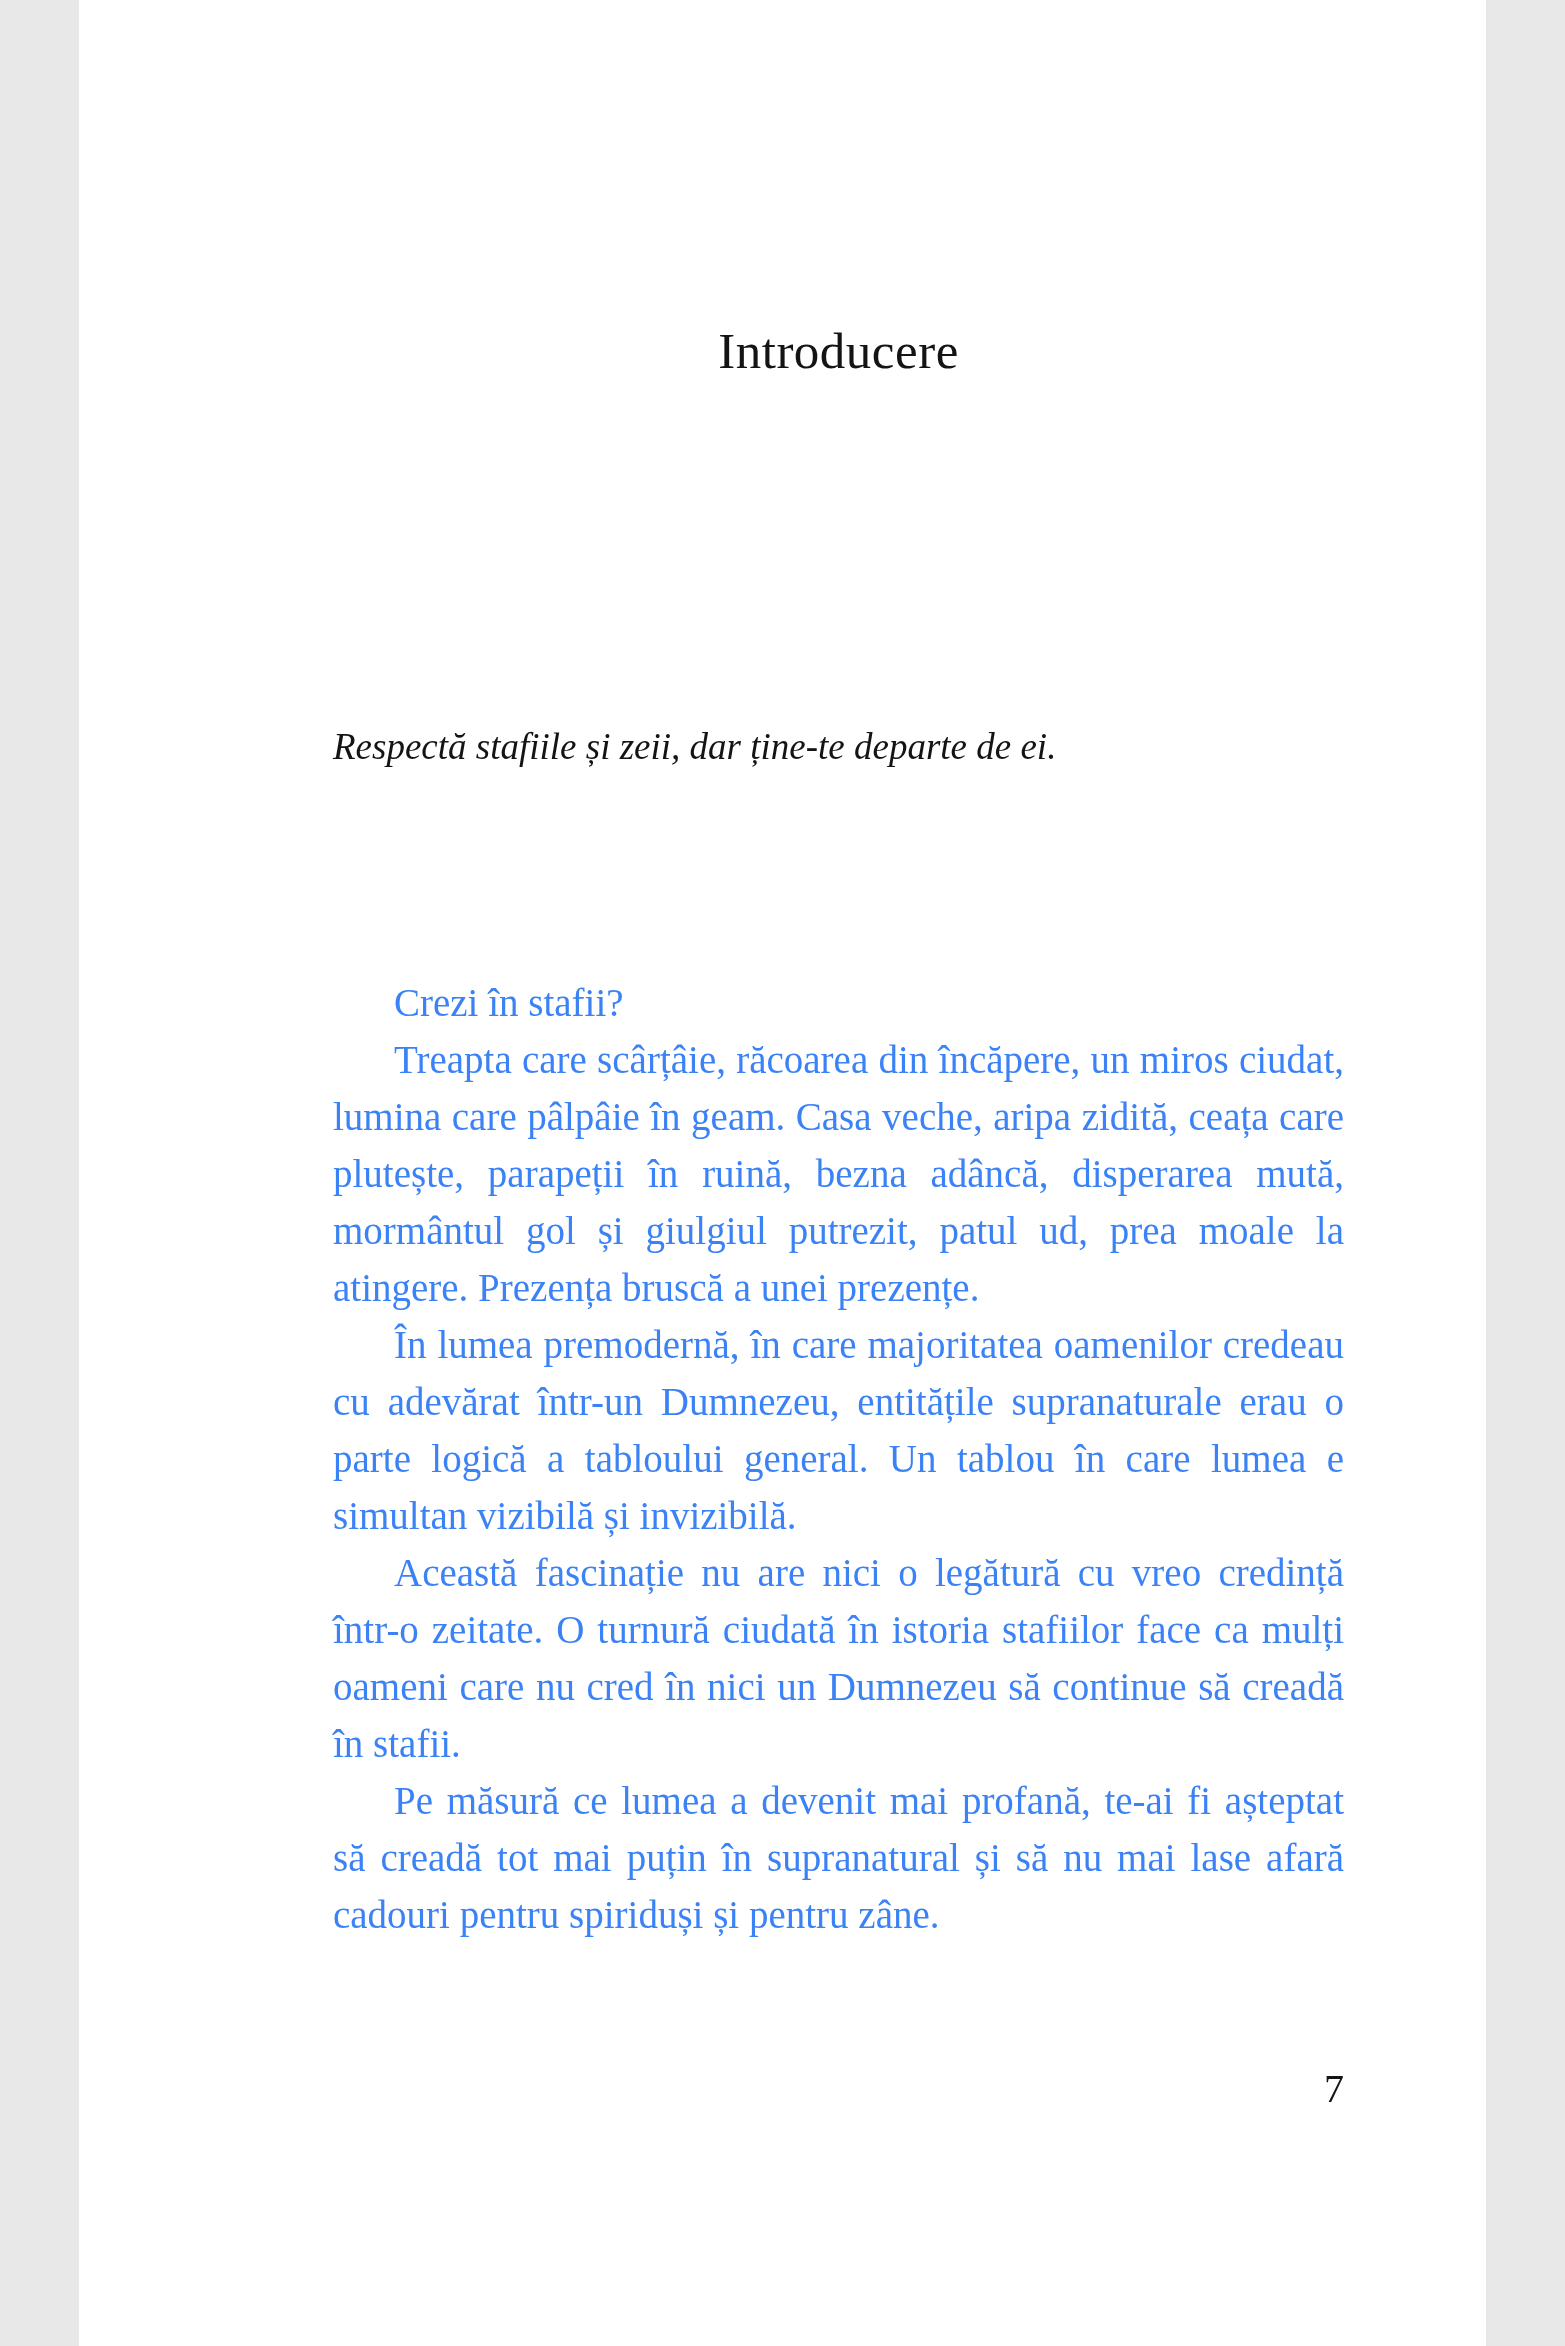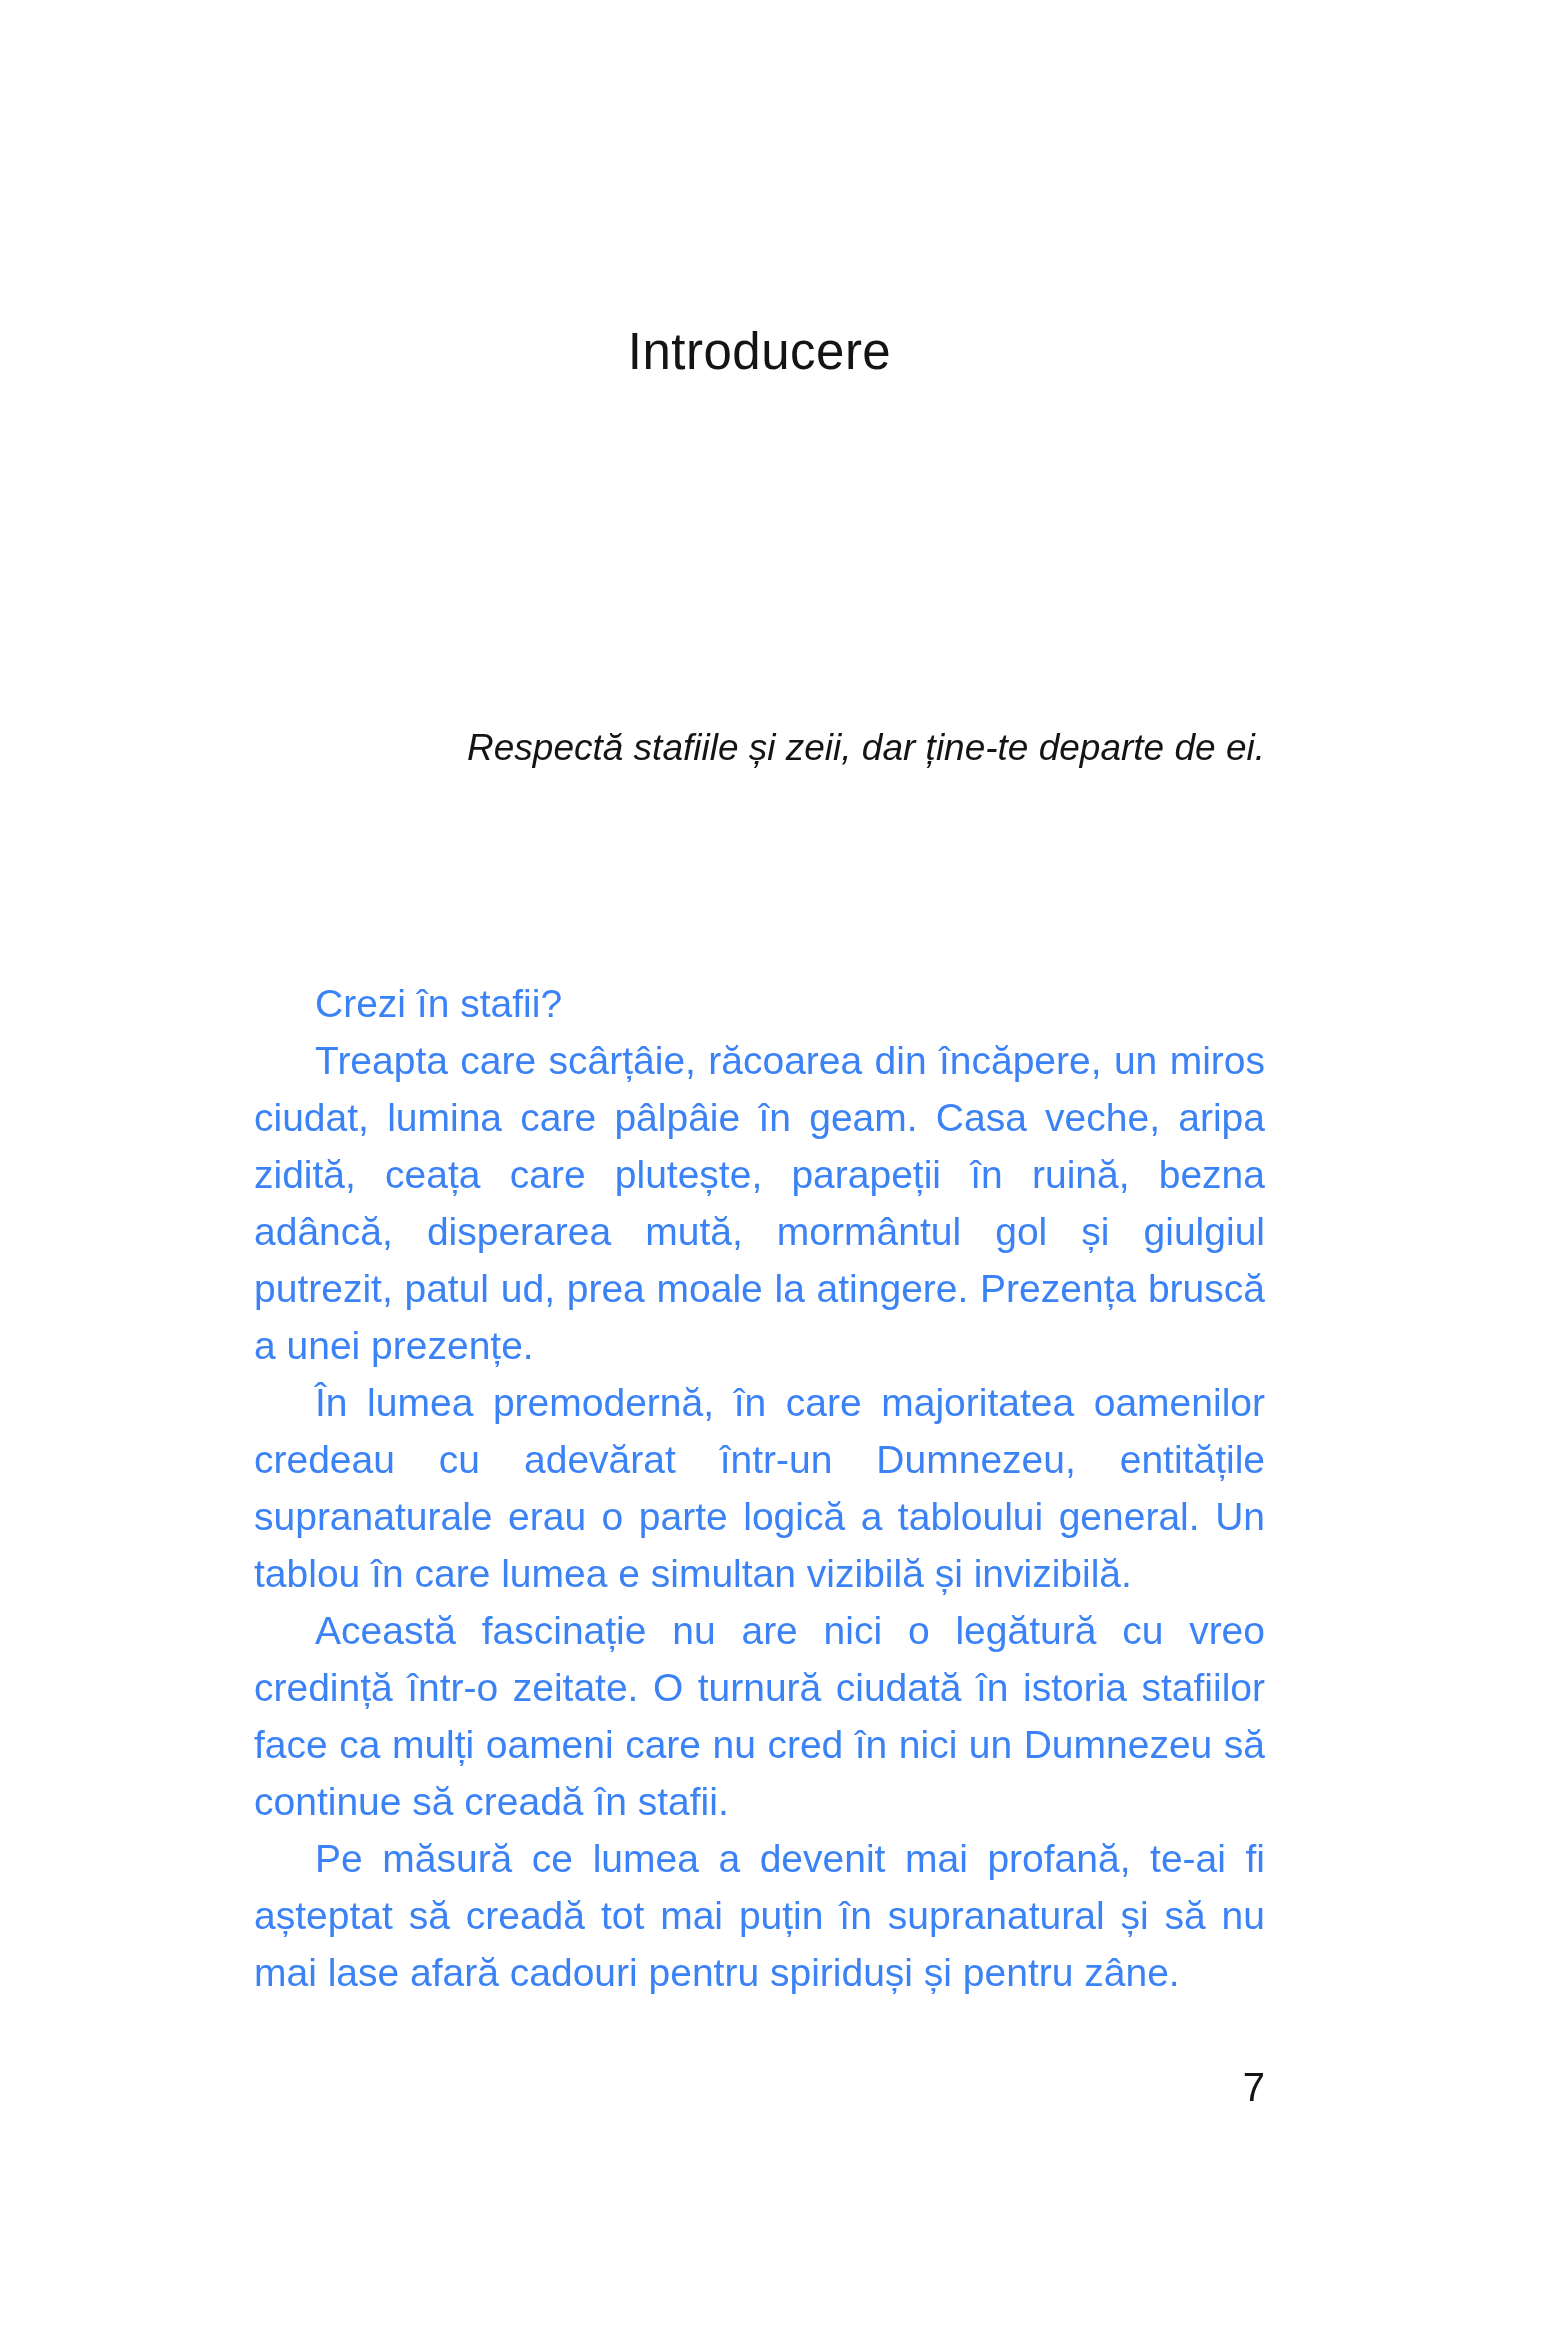--- a/index.html
+++ b/index.html
@@ -2,45 +2,44 @@
 <html lang="ro" style="font-size:15px"><head>
 <meta charset="utf-8">
 <style>
   html, body {
     margin: 0;
     padding: 0;
     background: #e8e8e8;
   }
   .book-page {
     position: relative;
-    width: 1565px;
+    width: 1407px;
     height: 2347px;
     margin: 0 auto;
     background: #ffffff;
     color: #141414;
-    font-family: Liberation Sans, sans-serif;
+    font-family: Liberation Serif, serif;
     overflow: hidden;
   }
   .text-block {
     position: absolute;
     left: 254px;
     top: 322px;
     width: 1011px;
   }
   .chapter-title {
     margin: 0 0 341px 0;
     font-size: 51px;
     font-weight: normal;
     text-align: center;
     letter-spacing: 0.5px;
     color: #141414;
   }
   .epigraph {
     margin: 0 0 201px 0;
-    text-align: right;
     font-size: 37px;
     line-height: 52px;
   }
   .epigraph-quote {
     font-style: italic;
   }
   .epigraph-attribution {
     font-style: normal;
   }
   .body-copy p {

